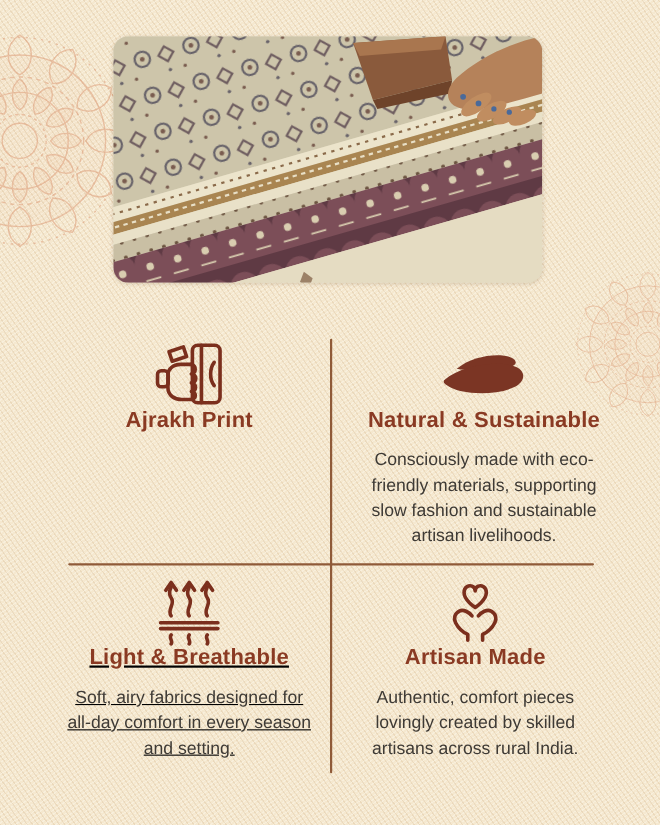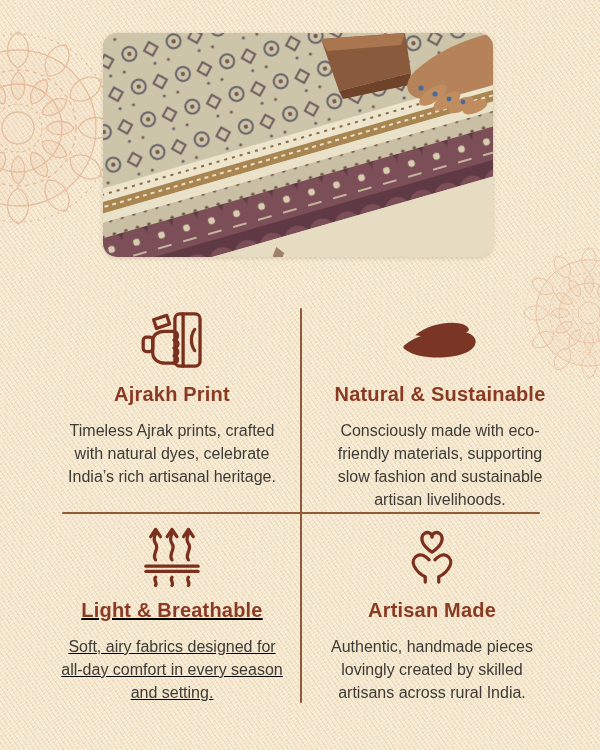--- a/index.html
+++ b/index.html
@@ -21,21 +21,21 @@
   }
   .hero svg{display:block;}
   .divider-v{position:absolute;left:300px;top:308px;width:2px;height:395px;background:#8f5a38;border-radius:1px;}
   .divider-h{position:absolute;left:62px;top:512px;width:478px;height:2px;background:#8f5a38;border-radius:1px;}
   .cell{position:absolute;width:264px;text-align:center;}
   #cell-1{left:40px;top:310px;}
   #cell-2{left:308px;top:310px;}
   #cell-3{left:40px;top:526px;text-decoration:underline;}
   #cell-4{left:300px;top:526px;text-align:center;}
   .icon-box{height:60px;display:flex;align-items:center;justify-content:center;}
-  .feature-title{margin-top:13px;font-size:20px;font-weight:700;color:#8a3a23;letter-spacing:.2px;}
+  .feature-title{margin-top:1px;font-size:20px;font-weight:700;color:#8a3a23;letter-spacing:.2px;}
   .feature-desc{margin:13px auto 0;width:226px;font-size:16px;line-height:1.44;color:#3e3a35;}
   .ico{stroke:#7b2f1d;fill:none;stroke-width:3.4;stroke-linecap:round;stroke-linejoin:round;}
 </style>
 </head>
 <body>
 
 <svg width="0" height="0" style="position:absolute">
   <defs>
     <g id="mandala-art" fill="none" stroke="currentColor" stroke-width="1.3">
       <circle r="16"></circle>
@@ -155,21 +155,20 @@
       <rect x="35" y="3" width="26" height="54" rx="5"></rect>
       <line x1="43.5" y1="3" x2="43.5" y2="57"></line>
       <path d="M55.5 19 c-4.5 6 -4.5 16 0 22"></path>
       <path d="M13 9 l13.5 -4.5 3 9 -13.5 4.5 z"></path>
       <rect x="2.2" y="27" width="10" height="15" rx="3.4"></rect>
       <path d="M34 21 L24 21 C16 21 12 26 12 31 L12 43 C12 50 18 54 25 54 L34 54"></path>
       <path d="M34 21 a4.6 4.6 0 0 1 0 9 a4.2 4.2 0 0 1 0 8.4 a4 4 0 0 1 0 8 a3.8 3.8 0 0 1 0 7.6"></path>
     </svg>
   </div>
   <div class="feature-title">Ajrakh Print</div>
-  <div class="feature-desc">Timeless Ajrak prints, crafted with natural dyes, celebrate India’s rich artisanal heritage.</div>
 </div>
 
 <div class="cell" id="cell-2">
   <div class="icon-box">
     <svg viewBox="0 0 82 44" width="80" height="42">
       <path d="M15 17 C30 4 58 1 68 7 C73 10 72 13.5 66 15 C48 18.5 28 19.5 15 17 Z" fill="#7b3524"></path>
       <path d="M3 28 C20 13 56 9 71 15 C81 19 81 29 70 34.5 C52 43 18 42 6 33 C3 31 2 30 3 28 Z" fill="#7b3524"></path>
     </svg>
   </div>
   <div class="feature-title">Natural &amp; Sustainable</div>
@@ -198,14 +197,14 @@
 
 <div class="cell" id="cell-4">
   <div class="icon-box">
     <svg class="ico" viewBox="0 0 56 58" width="54" height="56" stroke-width="3">
       <path d="M28 25 C28 25 17.5 18.5 17.5 11 C17.5 6 22 3.8 25 5 C27 5.9 28 8 28 9.5 C28 8 29 5.9 31 5 C34 3.8 38.5 6 38.5 11 C38.5 18.5 28 25 28 25 Z"></path>
       <path d="M25 33 C22 29.5 17 26.5 13 28.5 C8.5 30.8 7.5 35.5 9.5 39.5 C12 44.5 16.5 48.5 21 50.5 L21 56"></path>
       <path d="M31 33 C34 29.5 39 26.5 43 28.5 C47.5 30.8 48.5 35.5 46.5 39.5 C44 44.5 39.5 48.5 35 50.5 L35 56"></path>
     </svg>
   </div>
   <div class="feature-title">Artisan Made</div>
-  <div class="feature-desc">Authentic, handmade pieces lovingly created by skilled artisans across rural India.</div>
+  <div class="feature-desc">Authentic, comfort pieces lovingly created by skilled artisans across rural India.</div>
 </div>
 
 </body></html>

